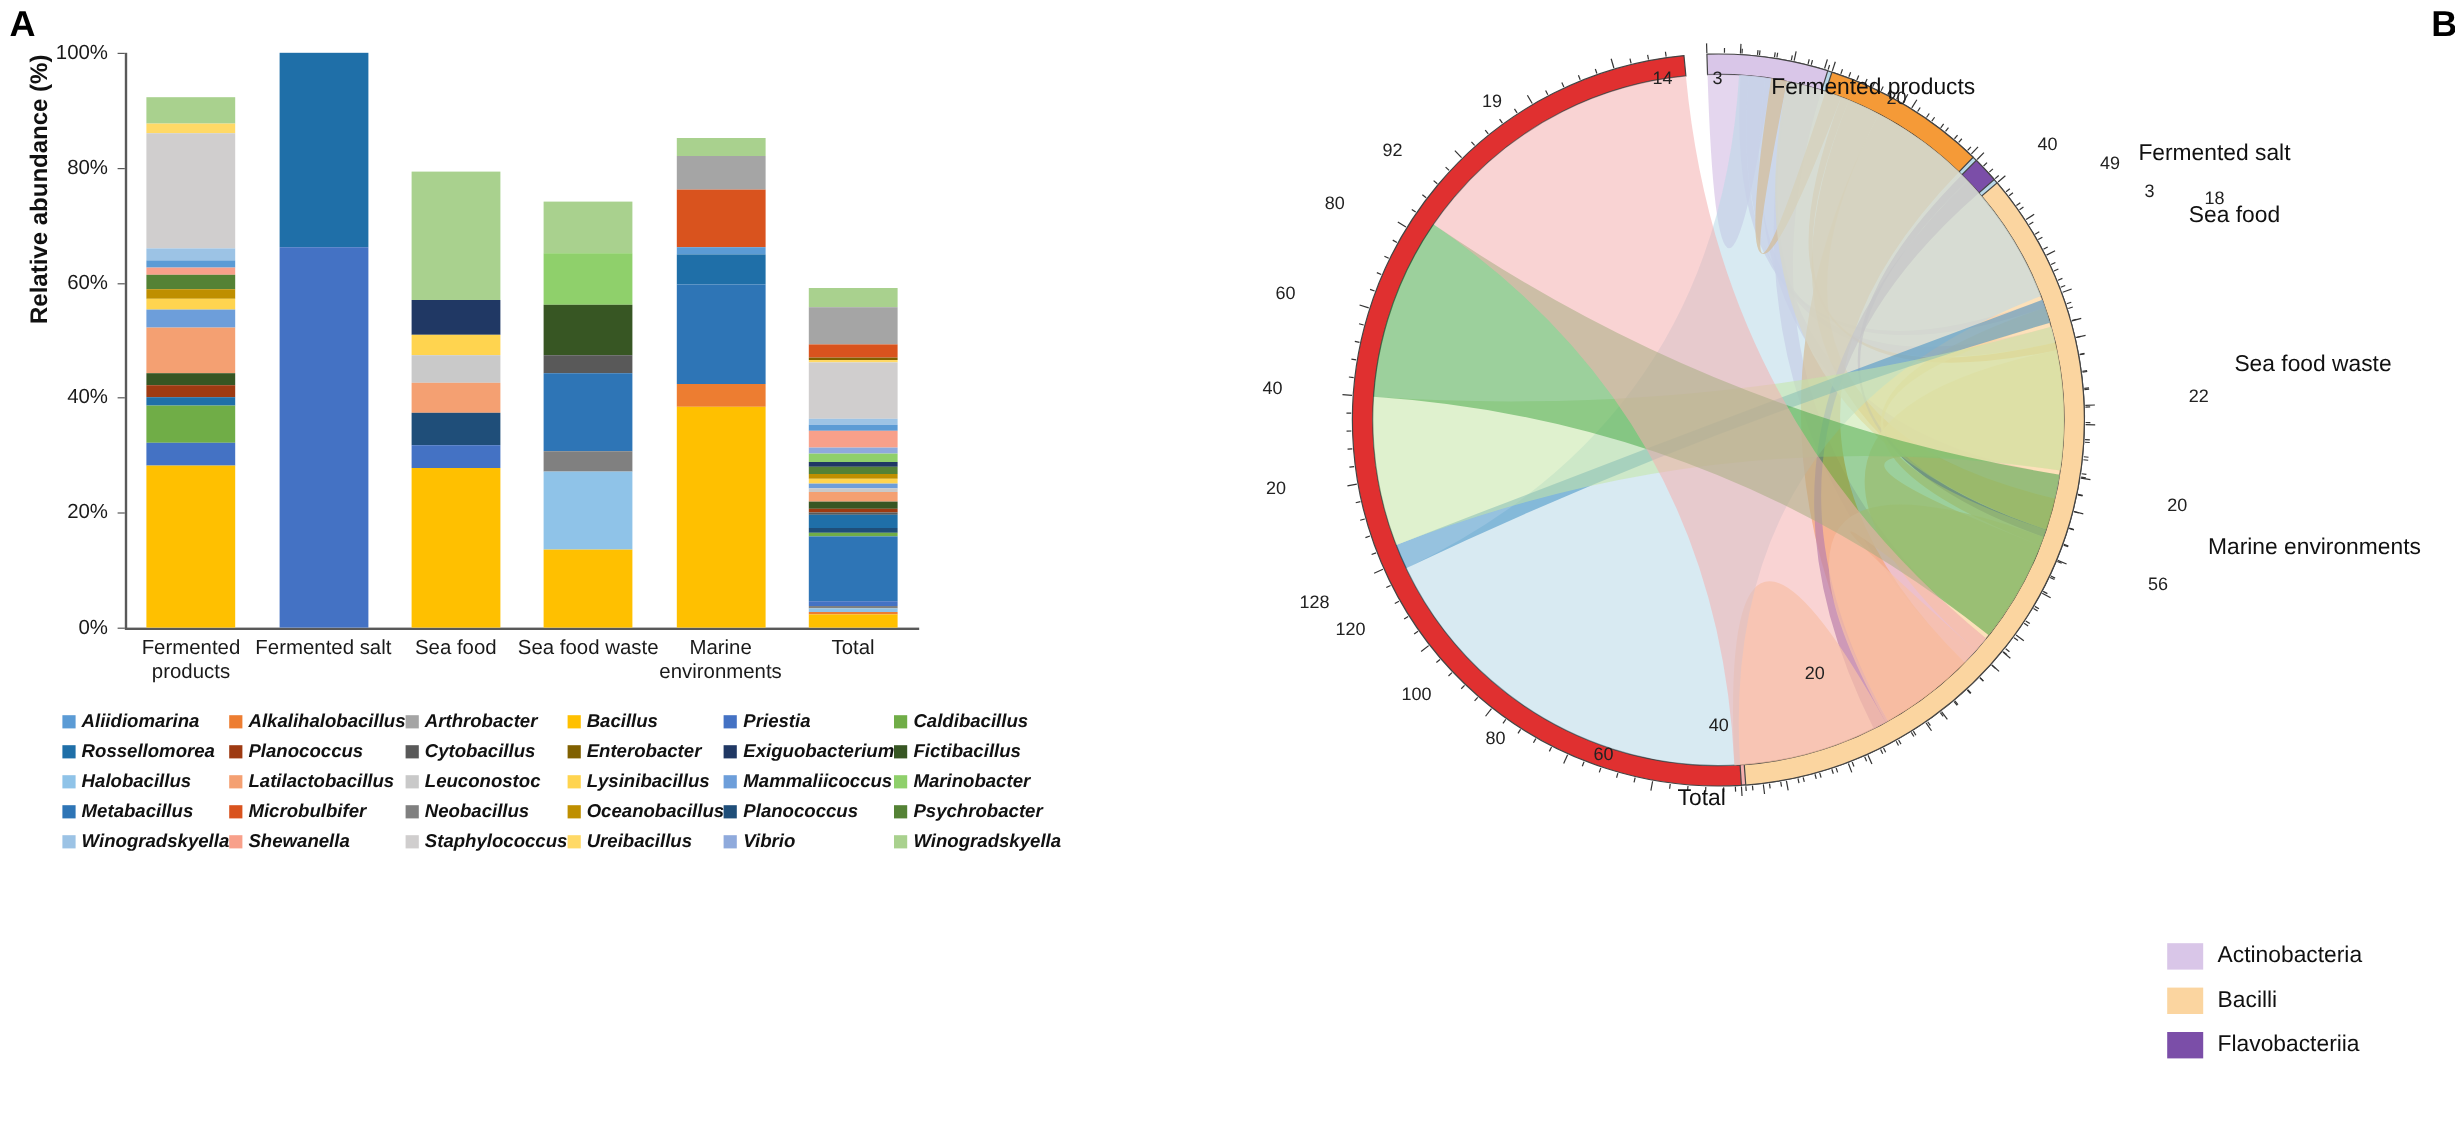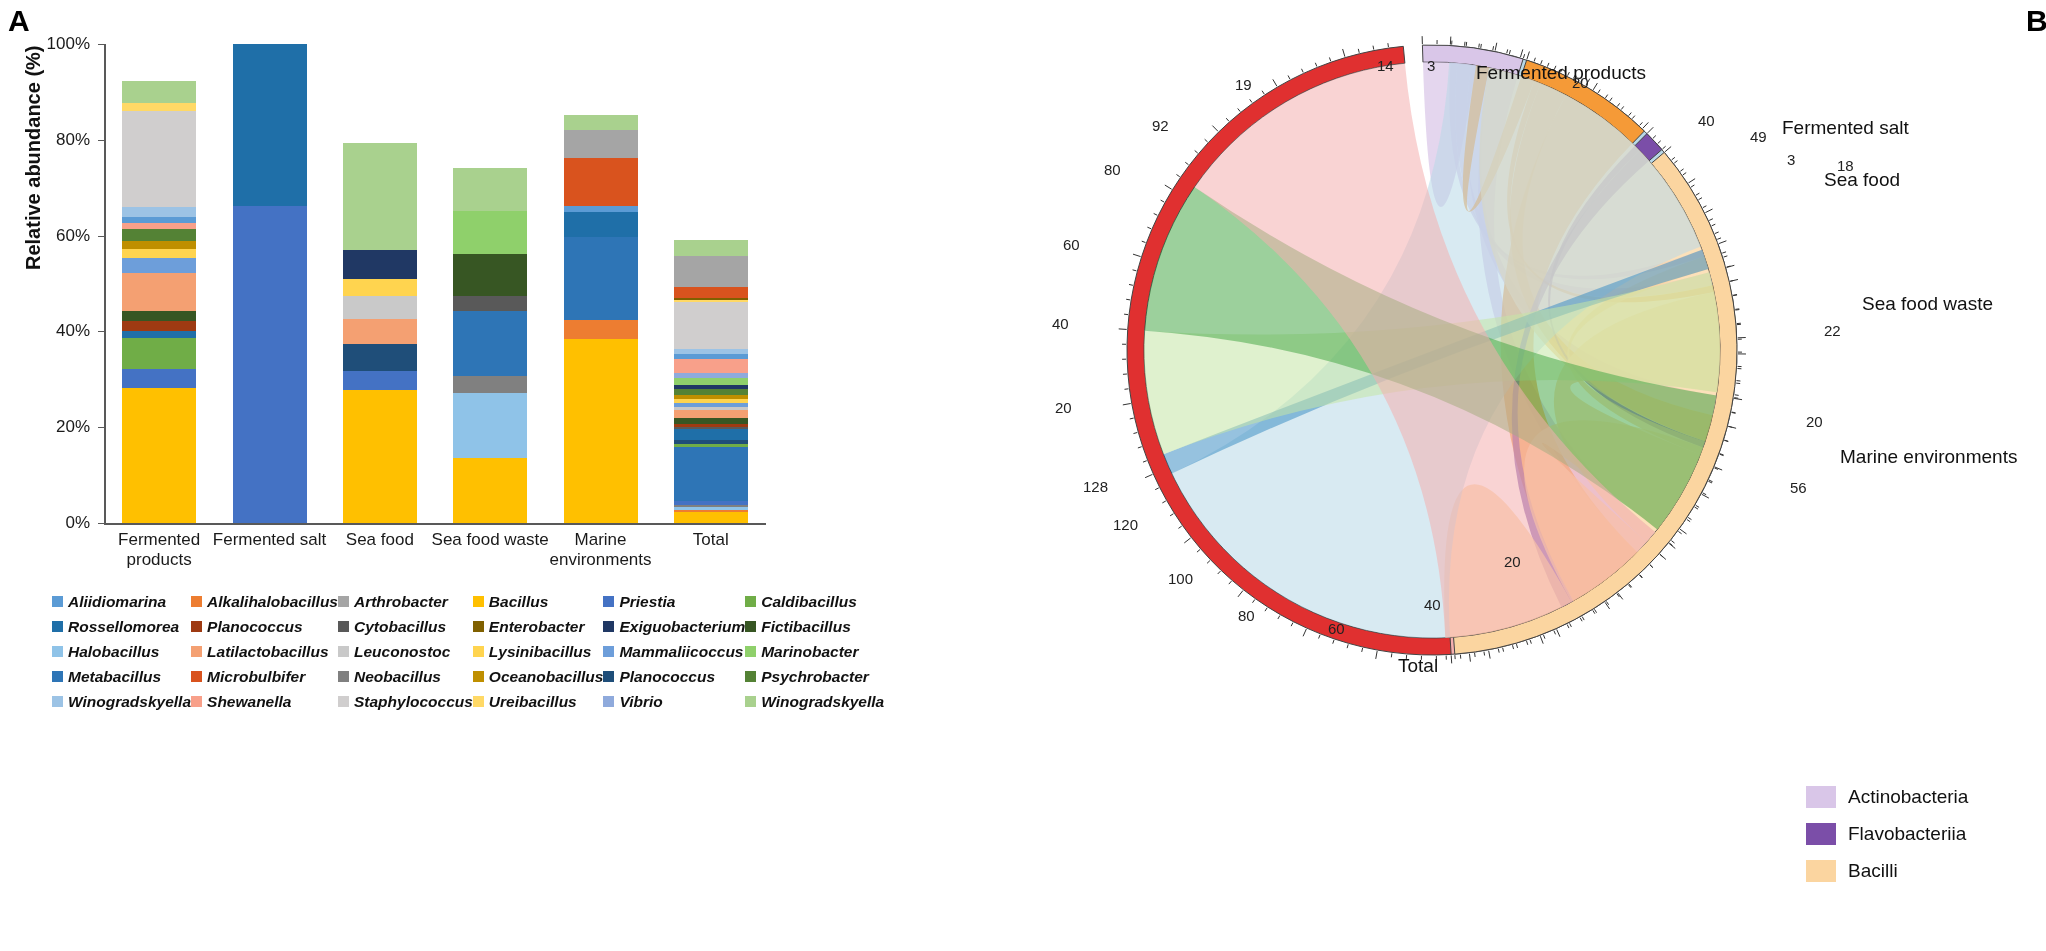--- a/index.html
+++ b/index.html
@@ -540,21 +540,21 @@
     <div class="chord-lab" style="left: 1862px; top: 293px;">Sea food waste</div>
     <div class="chord-lab" style="left: 1840px; top: 446px;">Marine environments</div>
     <div class="tick-num" style="left: 1377px; top: 57px;">14</div>
     <div class="tick-num" style="left: 1427px; top: 57px;">3</div>
     <div class="tick-num" style="left: 1235px; top: 76px;">19</div>
     <div class="tick-num" style="left: 1152px; top: 117px;">92</div>
     <div class="tick-num" style="left: 1104px; top: 161px;">80</div>
     <div class="tick-num" style="left: 1063px; top: 236px;">60</div>
     <div class="tick-num" style="left: 1052px; top: 315px;">40</div>
     <div class="tick-num" style="left: 1055px; top: 399px;">20</div>
-    <div class="tick-num" style="left: 1083px; top: 478px; text-align: right;">128</div>
+    <div class="tick-num" style="left: 1083px; top: 494px; text-align: right;">128</div>
     <div class="tick-num" style="left: 1113px; top: 516px;">120</div>
     <div class="tick-num" style="left: 1168px; top: 570px;">100</div>
     <div class="tick-num" style="left: 1238px; top: 607px;">80</div>
     <div class="tick-num" style="left: 1328px; top: 620px;">60</div>
     <div class="tick-num" style="left: 1424px; top: 596px;">40</div>
     <div class="tick-num" style="left: 1504px; top: 553px;">20</div>
     <div class="tick-num" style="left: 1790px; top: 479px;">56</div>
     <div class="tick-num" style="left: 1806px; top: 413px;">20</div>
     <div class="tick-num" style="left: 1824px; top: 322px;">22</div>
     <div class="tick-num" style="left: 1837px; top: 137px; margin-top: 20px;">18</div>
@@ -564,20 +564,20 @@
     <div class="tick-num" style="left: 1572px; top: 74px;">20</div>
     <div id="total-label" style="left: 1398px; top: 655px;">Total</div>
   </div>
 
 <div id="class-legend">
     <div class="cl-item">
       <span class="cl-sw" style="background: rgb(217, 198, 232);"></span>
       <span>Actinobacteria</span>
     </div>
     <div class="cl-item">
+      <span class="cl-sw" style="background: rgb(251, 213, 160);"></span>
+      <span>Bacilli</span>
+    </div>
+    <div class="cl-item">
       <span class="cl-sw" style="background: rgb(123, 78, 168);"></span>
       <span>Flavobacteriia</span>
     </div>
-    <div class="cl-item">
-      <span class="cl-sw" style="background: rgb(251, 213, 160);"></span>
-      <span>Bacilli</span>
-    </div>
   </div>
 
 </body></html>

